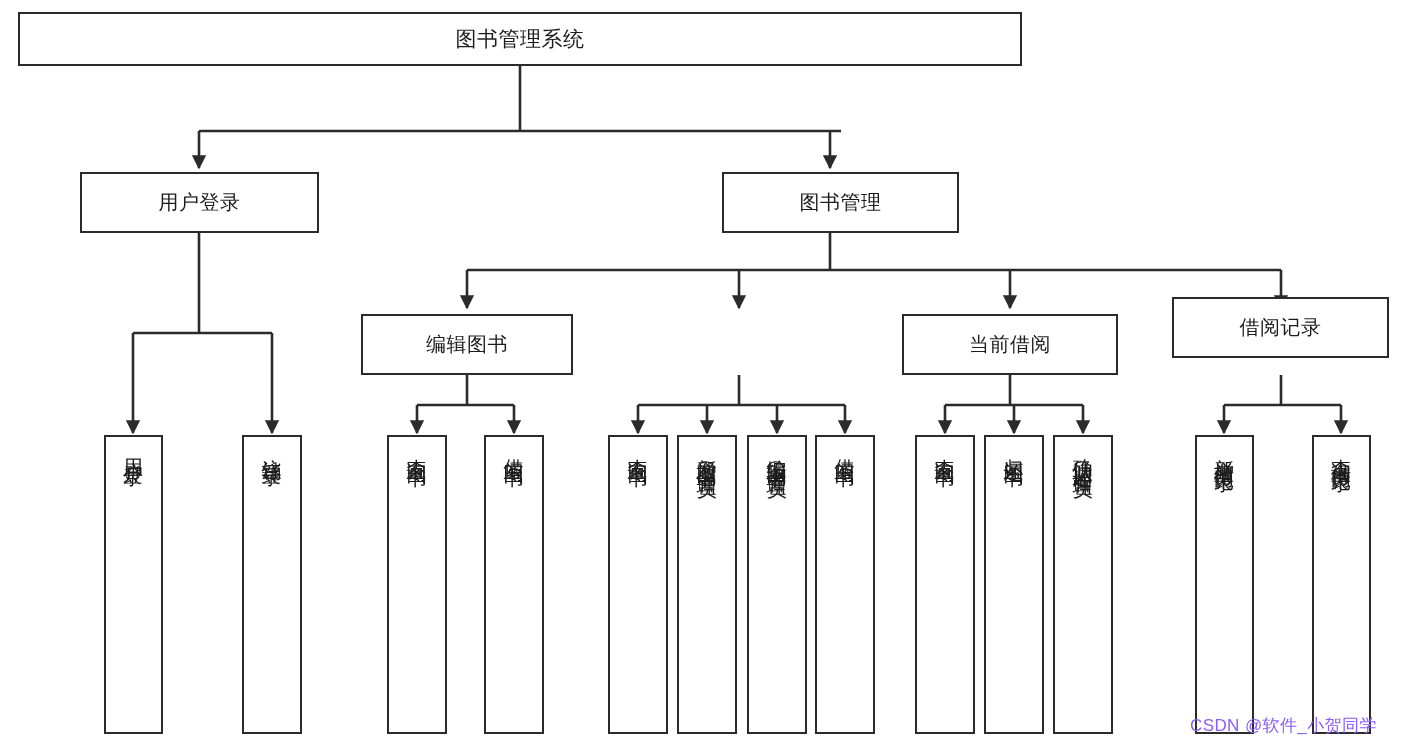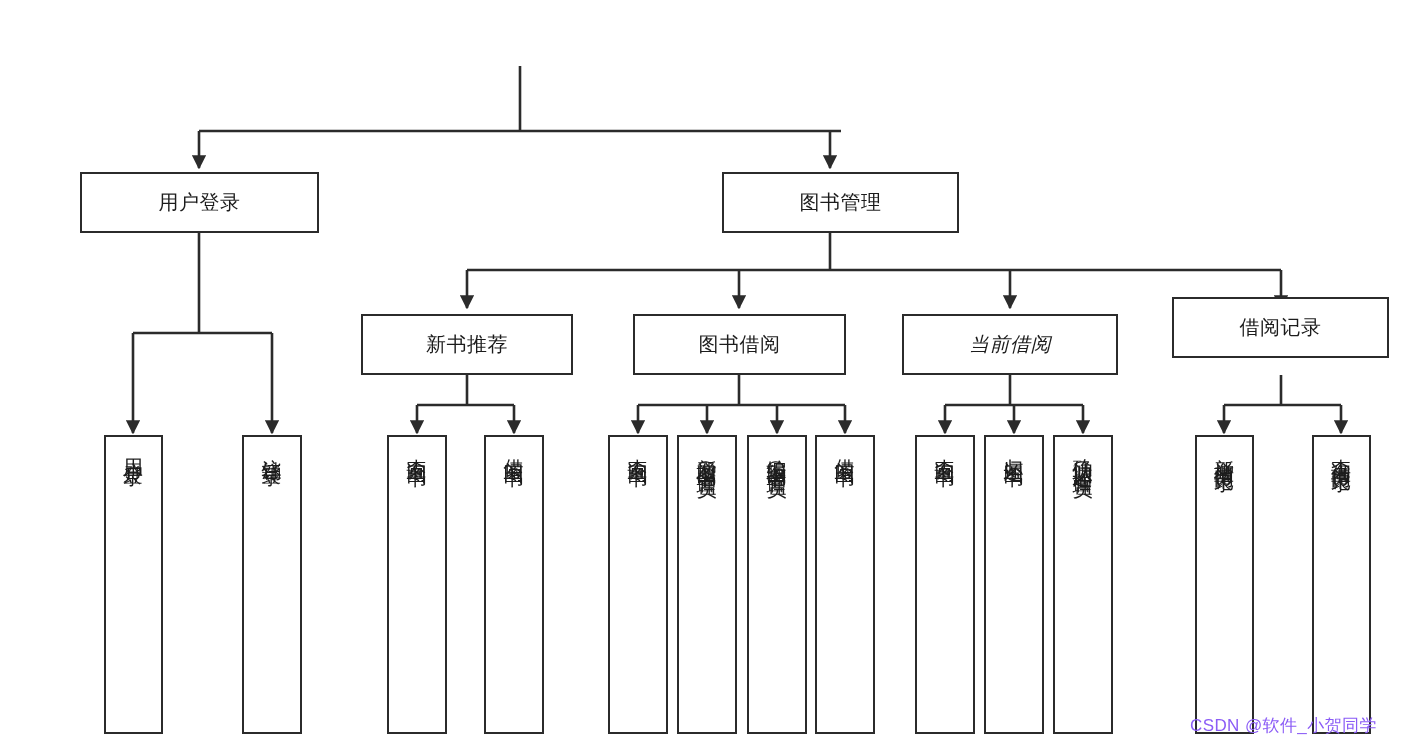--- a/index.html
+++ b/index.html
@@ -117,35 +117,35 @@
       <path d="M 1014 405 L 1014 433" marker-end="url(#arrow)"></path>
       <path d="M 1083 405 L 1083 433" marker-end="url(#arrow)"></path>
 
       <path d="M 1281 375 L 1281 405"></path>
       <path d="M 1224 405 L 1341 405"></path>
       <path d="M 1224 405 L 1224 433" marker-end="url(#arrow)"></path>
       <path d="M 1341 405 L 1341 433" marker-end="url(#arrow)"></path>
     </g>
   </svg>
 
+  <div class="node root" style="left:18px; top:12px; width:1004px; height:54px;">
+    <span class="label">图书管理系统</span>
+  </div>
 
   <div class="node level1" style="left:80px; top:172px; width:239px; height:61px;">
     <span class="label">用户登录</span>
   </div>
   <div class="node level1" style="left:712px; top:172px; width:237px; height:61px;margin-left:10px;">
     <span class="label">图书管理</span>
   </div>
 
   <div class="node level2" style="left:361px; top:314px; width:212px; height:61px;">
-    <span class="label">新书推荐</span>
+    <span class="label">编辑图书</span>
   </div>
-  <div class="node level2" style="left:633px; top:314px; width:213px; height:61px;">
-    <span class="label">图书借阅</span>
-  </div>
-  <div class="node level2" style="left:902px; top:314px; width:216px; height:61px;font-style:italic;">
+  <div class="node level2" style="left:902px; top:314px; width:216px; height:61px;">
     <span class="label">当前借阅</span>
   </div>
   <div class="node level2" style="left:1172px; top:297px; width:217px; height:61px;">
     <span class="label">借阅记录</span>
   </div>
 
   <div class="node leaf" style="left:104px; top:435px; width:59px; height:299px;">
     <span class="label">用户登录</span>
   </div>
   <div class="node leaf" style="left:242px; top:435px; width:60px; height:299px;">

